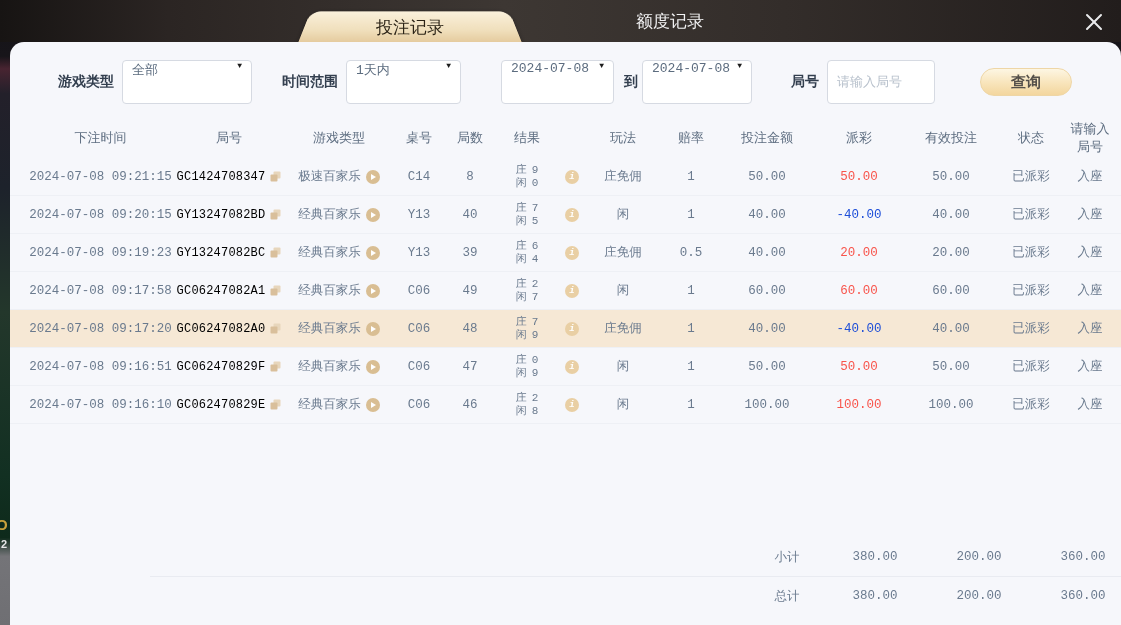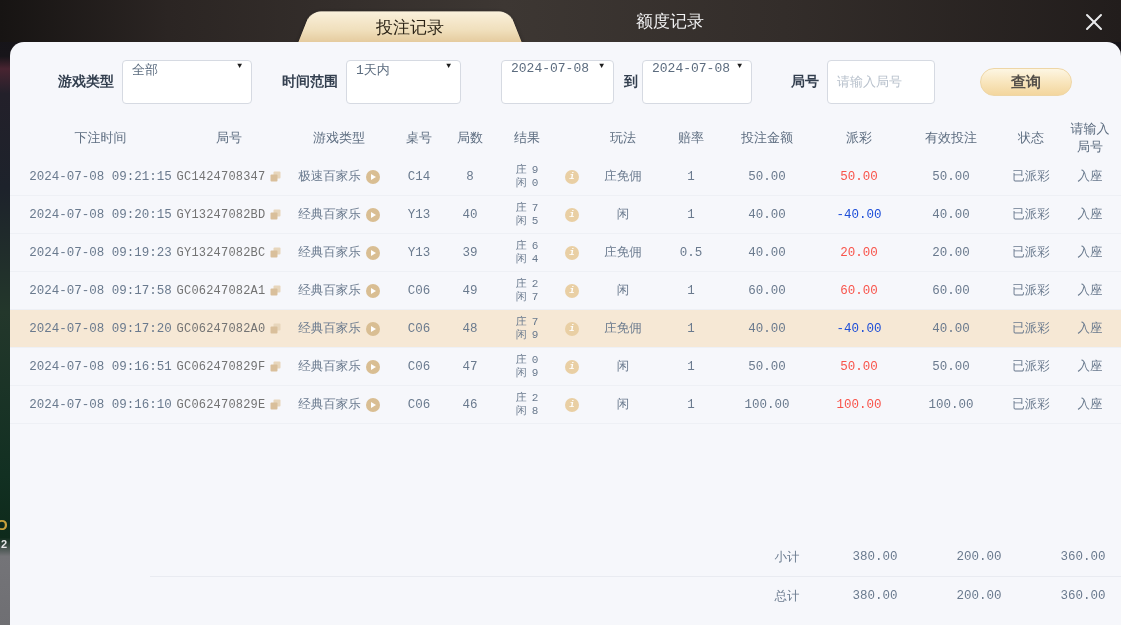--- a/index.html
+++ b/index.html
@@ -70,21 +70,21 @@
   .grid {
     display:grid;
     grid-template-columns:145px 112px 108px 52px 50px 64px 26px 76px 60px 92px 92px 92px 68px 50px;
     padding-left:18px; align-items:center;
   }
   .thead { margin-top:22px; height:40px; flex:none; }
   .hcell { text-align:center; font-size:13px; color:#5d6d80; }
   .row { height:38px; border-bottom:1px solid #eef0f5; background:transparent; cursor:pointer; }
   .row.hl { background:#f6e8d5; }
   .cell { text-align:center; font-size:12.5px; color:#6a7a8e; white-space:nowrap; }
-  .cell.id { font-size:12px; color:#737373; letter-spacing:.2px; }
+  .cell.id { font-size:12px; color:#000000; letter-spacing:.2px; }
   .with-icon { display:flex; align-items:center; justify-content:center; gap:5px; }
   .result { display:flex; flex-direction:column; align-items:center; line-height:13px; font-size:11px; color:#6a7a8e; }
   .result .rline { display:flex; gap:5px; }
   .win  { color:#f8544b; }
   .loss { color:#1d4ed8; }
   
   .play-icon {
     width:14px; height:14px; border-radius:50%; background:#d9be93; position:relative; flex:none; cursor:pointer;
   }
   .play-icon::after {

